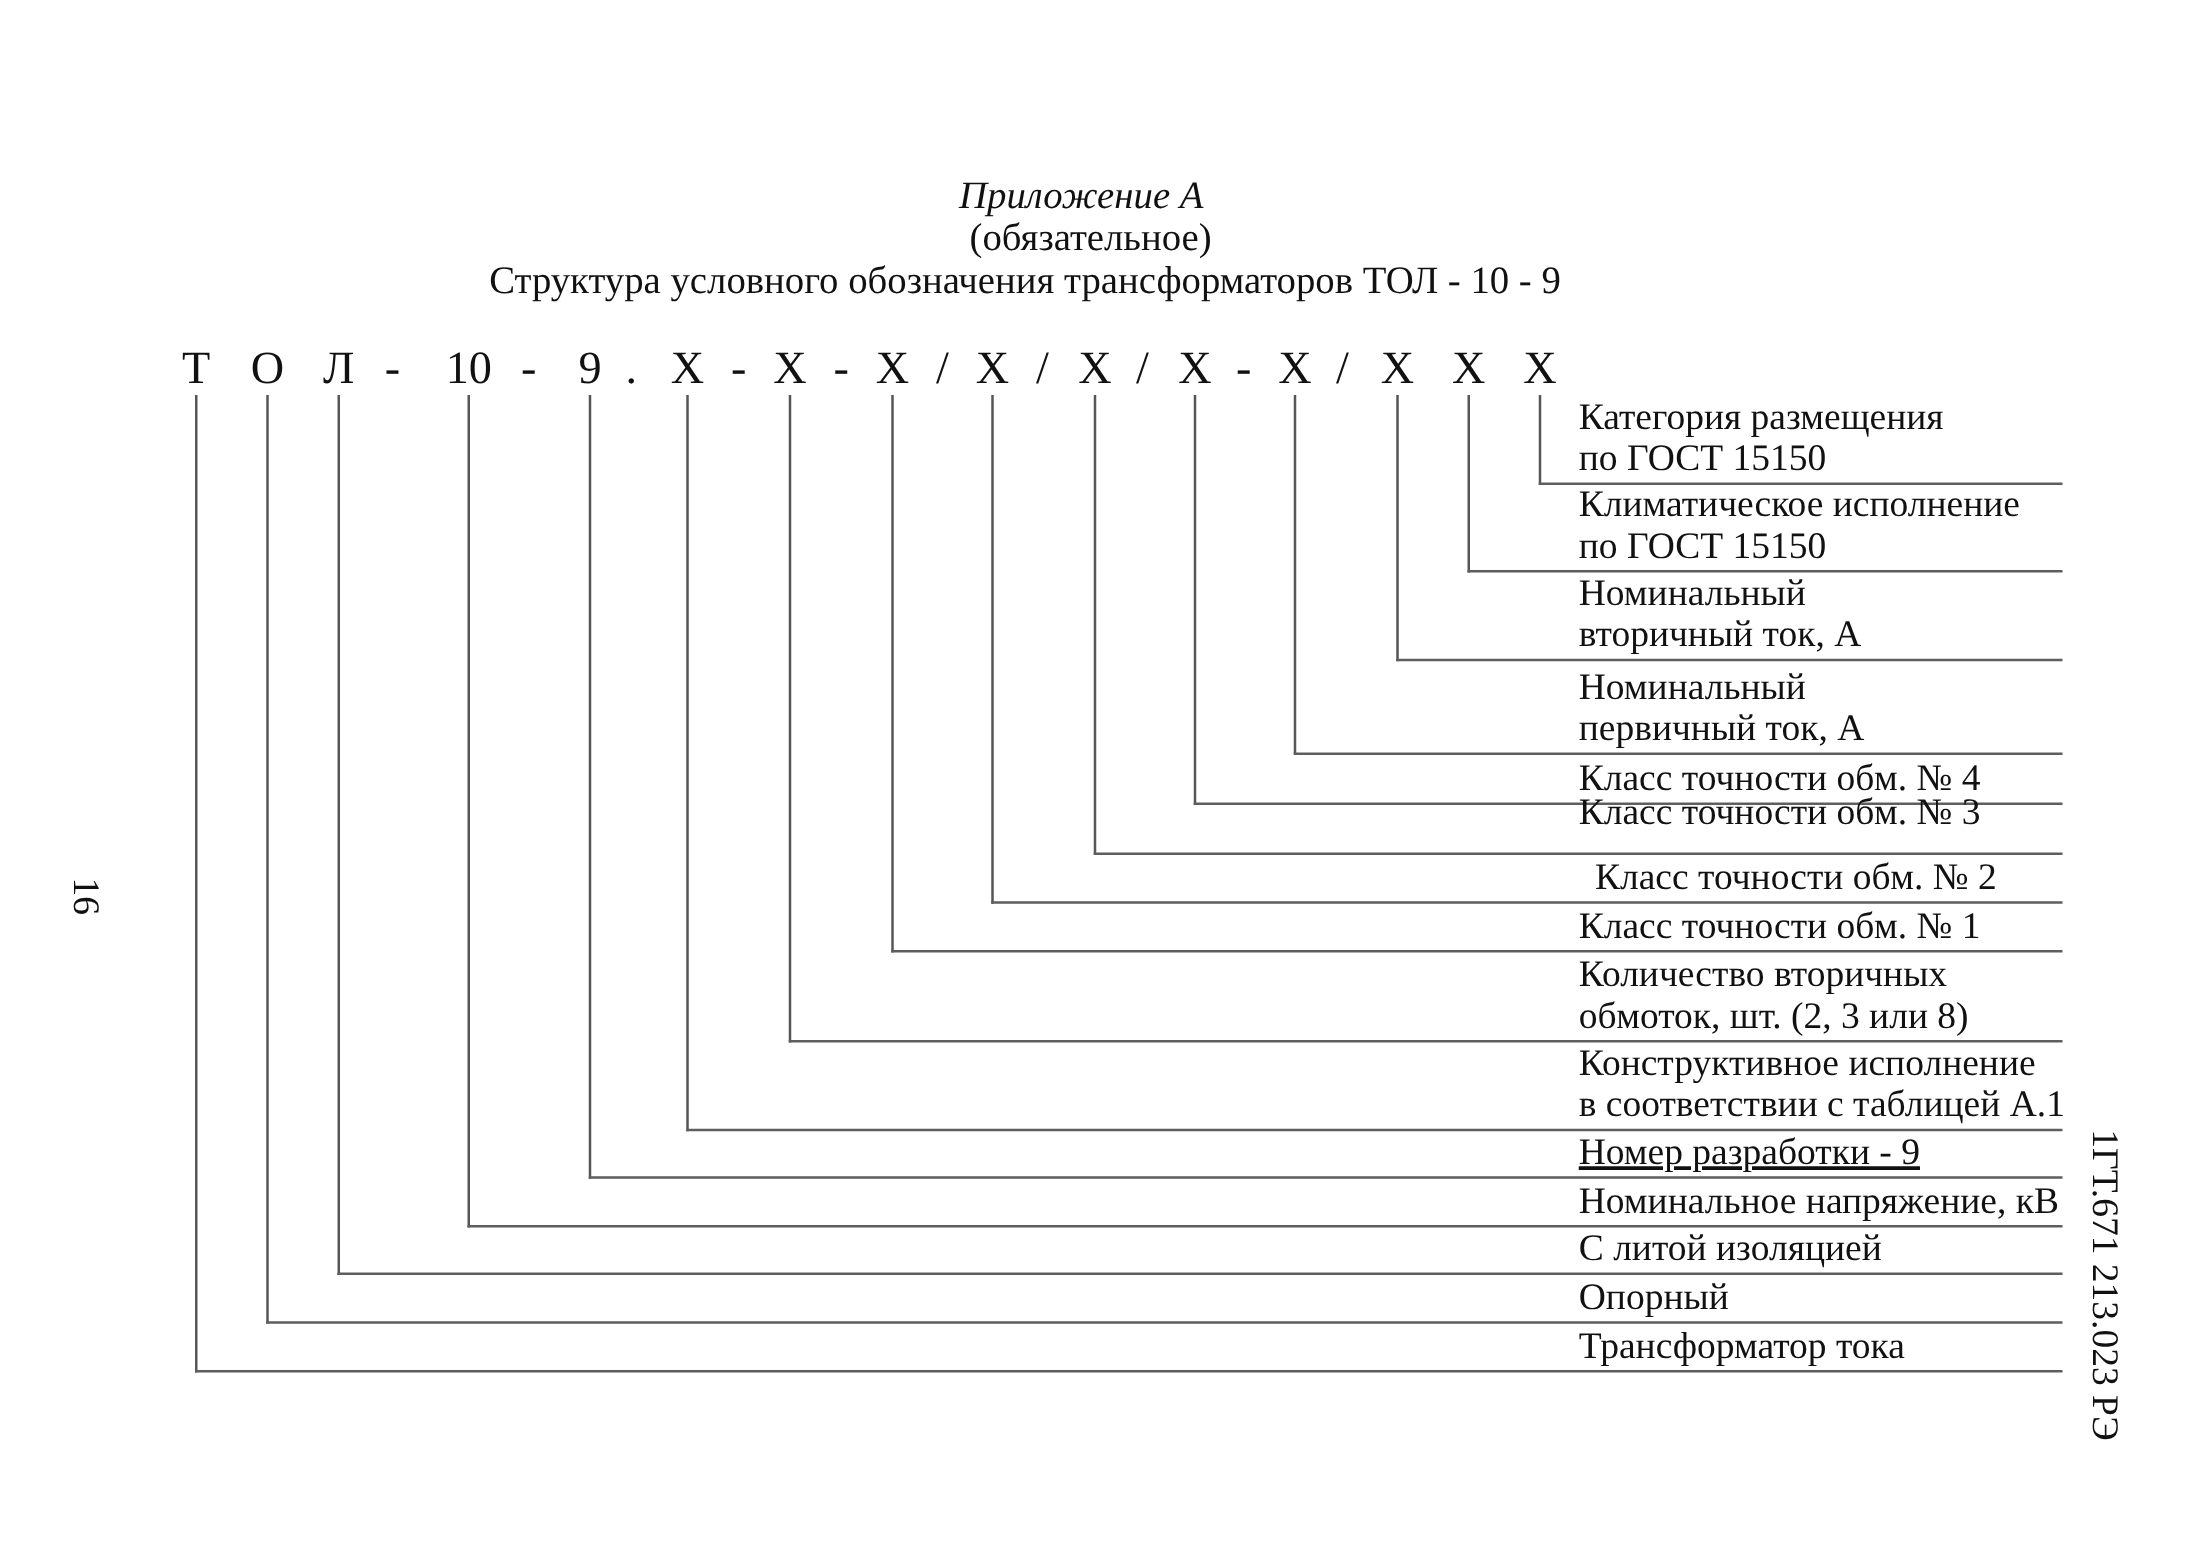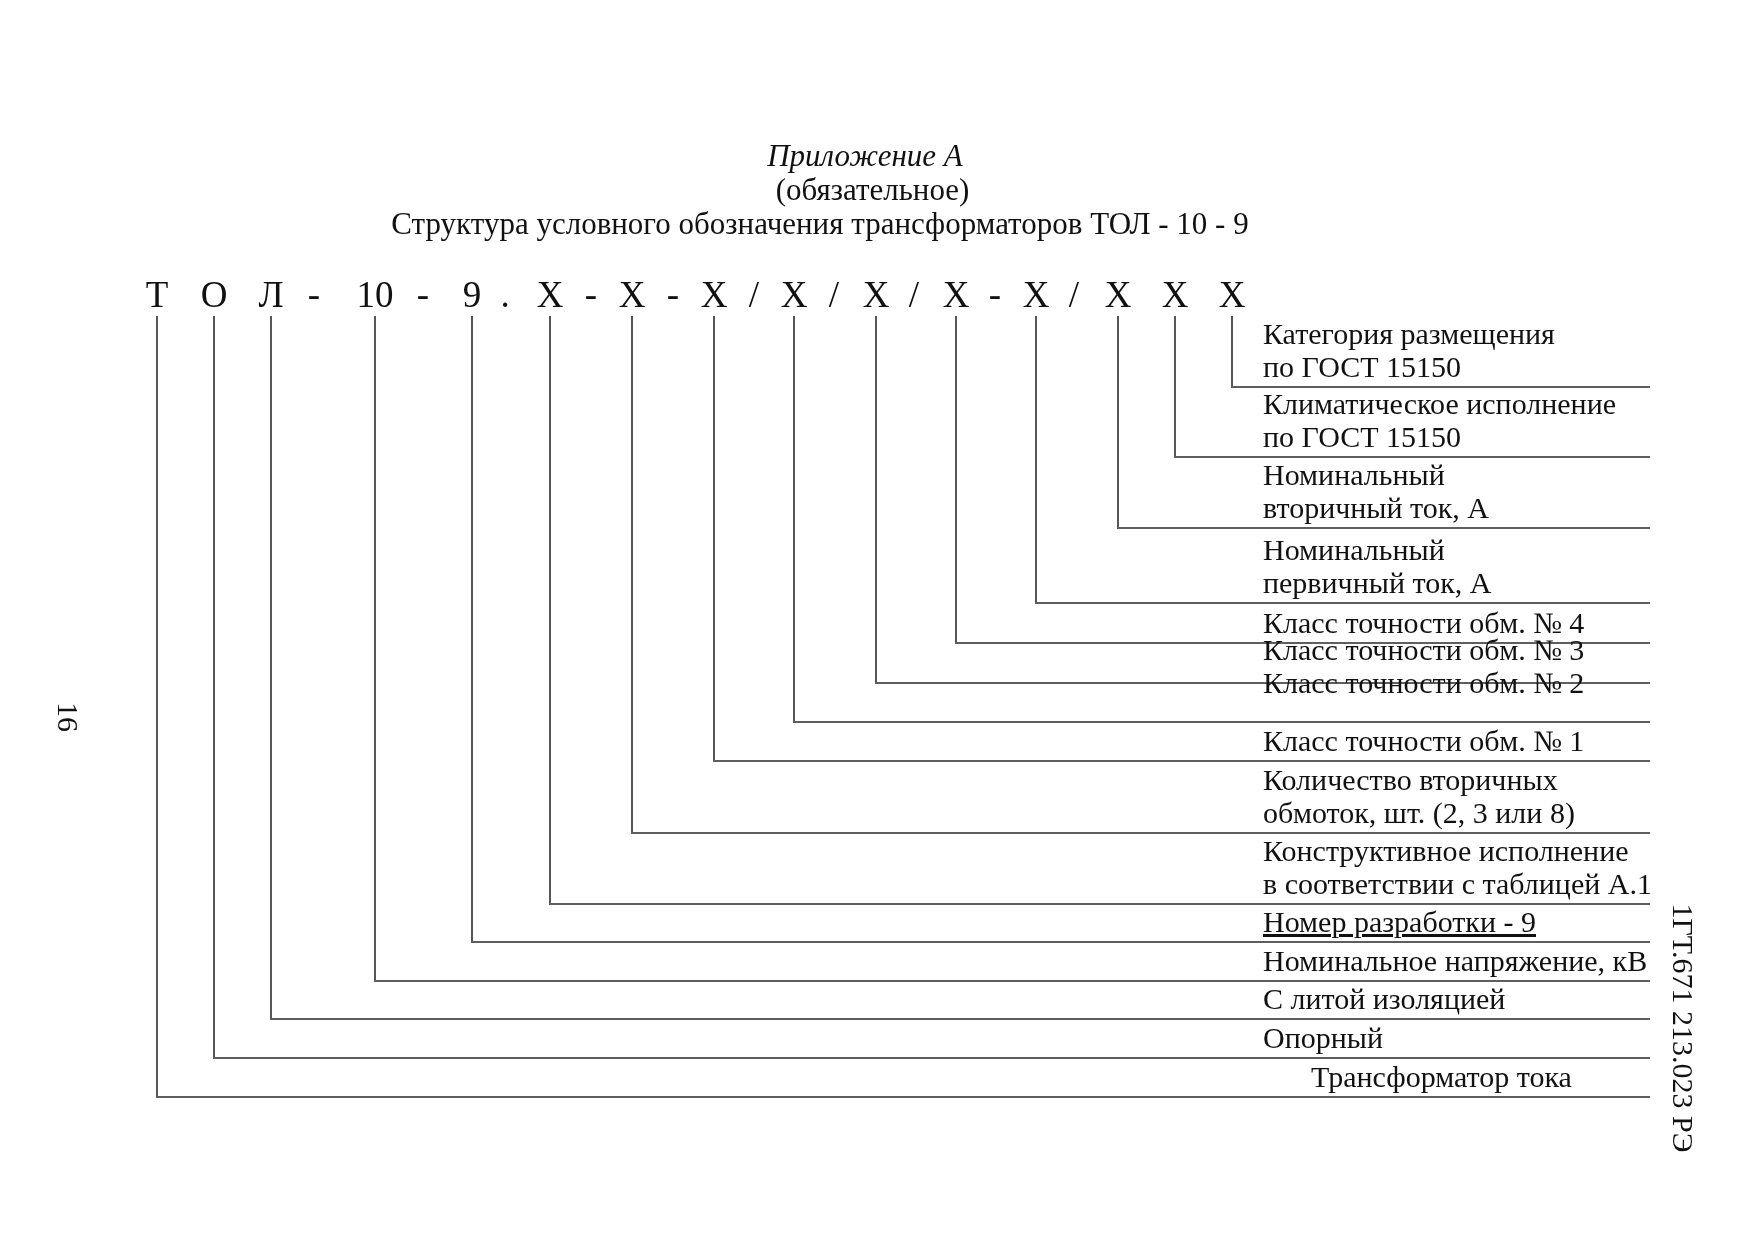--- a/index.html
+++ b/index.html
@@ -124,21 +124,21 @@
       <div class="flabel" style="top: 533px;">
         <div>Номинальный</div>
         <div>первичный ток, А</div>
       </div>
       <div class="flabel" style="top: 606px;">
         <div>Класс точности обм. № 4</div>
       </div>
       <div class="flabel" style="top: 633px;">
         <div>Класс точности обм. № 3</div>
       </div>
-      <div class="flabel" style="top: 666px;">
+      <div class="flabel" style="top: 685px; margin-left: 13px;">
         <div>Класс точности обм. № 2</div>
       </div>
       <div class="flabel" style="top: 724px;">
         <div>Класс точности обм. № 1</div>
       </div>
       <div class="flabel" style="top: 763px;">
         <div>Количество вторичных</div>
         <div>обмоток, шт. (2, 3 или 8)</div>
       </div>
       <div class="flabel" style="top: 834px;">
@@ -150,20 +150,20 @@
       </div>
       <div class="flabel" style="top: 944px;">
         <div>Номинальное напряжение, кВ</div>
       </div>
       <div class="flabel" style="top: 982px;">
         <div>С литой изоляцией</div>
       </div>
       <div class="flabel" style="top: 1021px;">
         <div>Опорный</div>
       </div>
-      <div class="flabel" style="top: 1060px; margin-left: 48px;">
+      <div class="flabel" style="top: 1060px;">
         <div>Трансформатор тока</div>
       </div>
     </div>
 
   <div class="pagenum">16</div>
   <div class="doccode">1ГТ.671 213.023 РЭ</div>
 </div>
 
 </body></html>

